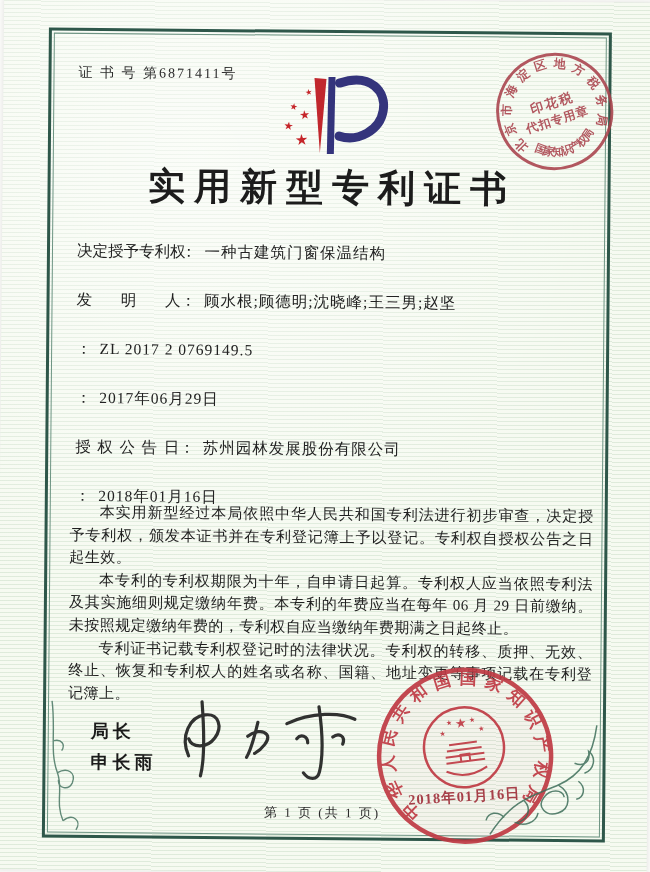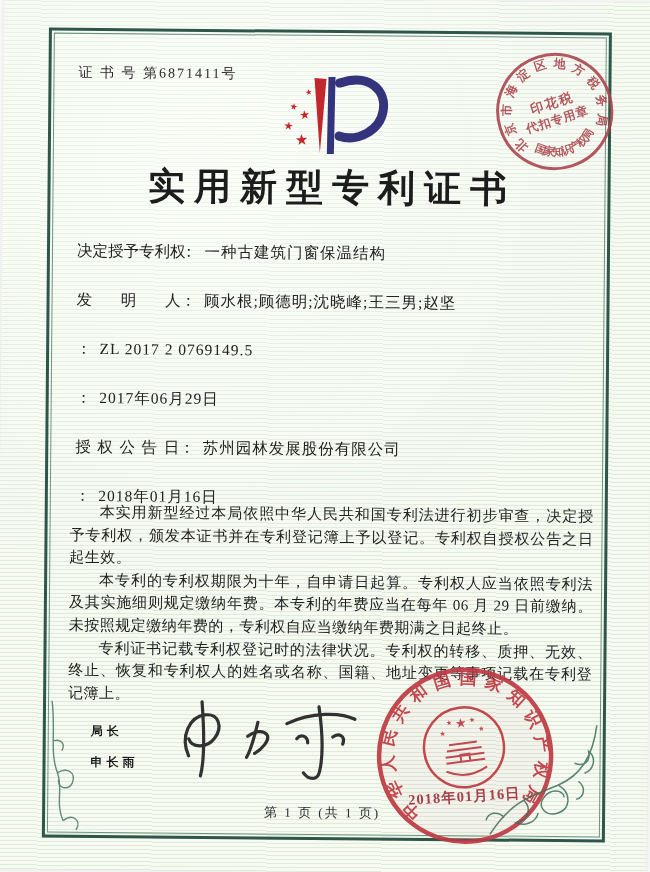--- a/index.html
+++ b/index.html
@@ -28,21 +28,21 @@
   .row{display:flex;align-items:baseline;font-size:15.5px;color:#222;white-space:nowrap;}
   .row .label{display:inline-block;width:104px;text-align:justify;text-align-last:justify;letter-spacing:0;}
   .row .colon{margin-right:8px;}
   .row .value{letter-spacing:1px;}
   .paras{
     position:absolute;left:70px;right:56px;top:503px;
     font-size:15px;line-height:22.6px;letter-spacing:.5px;color:#1f1f1f;
     text-align:justify;
   }
   .paras p{margin:0;text-indent:2em;}
-  .signer{position:absolute;left:93px;top:718px;font-size:12px;font-weight:600;letter-spacing:4px;color:#1b1b1b;line-height:31px;}
+  .signer{position:absolute;left:93px;top:718px;font-size:18px;font-weight:600;letter-spacing:4px;color:#1b1b1b;line-height:31px;}
   .sig-svg{position:absolute;left:163px;top:697px;}
   .footer{position:absolute;left:0;right:0;top:804px;text-align:center;font-size:13px;letter-spacing:2px;color:#2b2b2b;}
   .logo-svg{position:absolute;left:252px;top:70px;}
   .stamp-svg{position:absolute;left:489px;top:47px;opacity:.88;}
   .seal-svg{position:absolute;left:375px;top:662px;opacity:.92;}
   .flourish-br{position:absolute;right:48px;bottom:36px;}
   .flourish-bl{position:absolute;left:48px;bottom:34px;}
   svg text{font-family:"Liberation Serif","DejaVu Serif",serif;}
 </style>
 </head>

